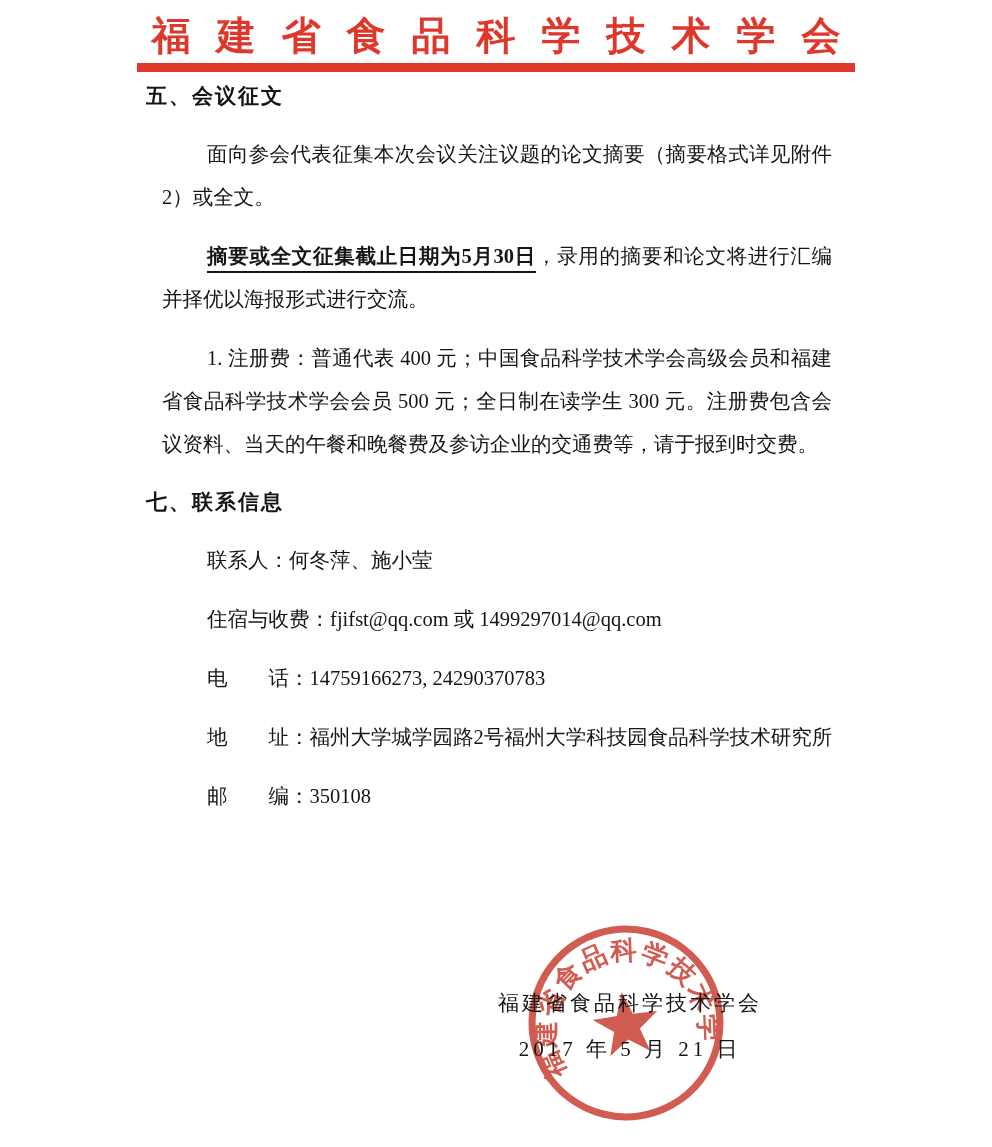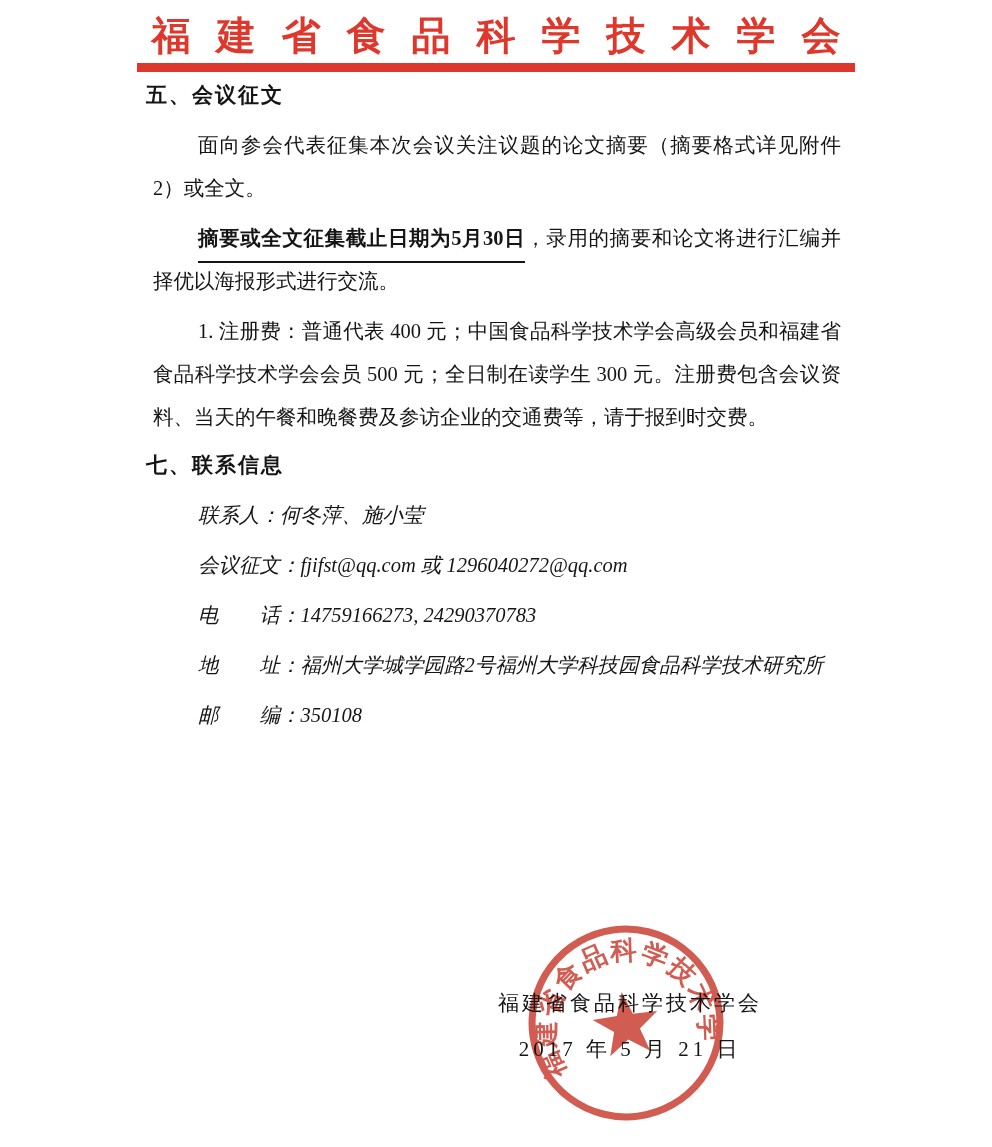--- a/index.html
+++ b/index.html
@@ -35,34 +35,33 @@
     left:146px; top:76px;
     width:702px;
     font-size:20.5px;
   }
   .content h2 {
     font-size:21px;
     font-weight:bold;
     margin:0;
     line-height:41px;
     letter-spacing:2px;
-    font-family:Liberation Mono, monospace;
   }
   .content p {
-    margin:7px;
+    margin:16px;
     line-height:43px;
     text-align:justify;
   }
   .indent { text-indent:2.2em; }
   .bold-underline {
     font-weight:bold;
     border-bottom:2px solid #151515;
-    padding-bottom:12px;
+    padding-bottom:4px;
   }
-  .contact-line { text-indent:2.2em; white-space:nowrap;font-style:italic; }
+  .contact-line { text-indent:2.2em; white-space:nowrap; }
   
   .seal {
     position:absolute;
     left:525px; top:922px;
     width:202px; height:202px;
     opacity:0.82;
     transform:rotate(-8deg);
     z-index:1;
   }
   .seal .ring { fill:none; stroke:#c8392b; stroke-width:7; }
@@ -105,21 +104,21 @@
 <div class="content">
 
   <h2>五、会议征文</h2>
   <p class="indent">面向参会代表征集本次会议关注议题的论文摘要（摘要格式详见附件2）或全文。</p>
   <p class="indent"><span class="bold-underline">摘要或全文征集截止日期为5月30日</span><span>，录用的摘要和论文将进行汇编并择优以海报形式进行交流。</span></p>
 
   <p class="indent">1. 注册费：普通代表 400 元；中国食品科学技术学会高级会员和福建省食品科学技术学会会员 500 元；全日制在读学生 300 元。注册费包含会议资料、当天的午餐和晚餐费及参访企业的交通费等，请于报到时交费。</p>
 
   <h2>七、联系信息</h2>
   <p class="contact-line"><span>联系人：</span><span>何冬萍、施小莹</span></p>
-  <p class="contact-line"><span>会议征文：</span><span>fjifst@qq.com 或 1296040272@qq.com</span></p>
+  <p class="contact-line"><span>住宿与收费：</span><span>fjifst@qq.com 或 1499297014@qq.com</span></p>
   <p class="contact-line"><span>电　　话：</span><span>14759166273, 24290370783</span></p>
   <p class="contact-line"><span>地　　址：</span><span>福州大学城学园路2号福州大学科技园食品科学技术研究所</span></p>
   <p class="contact-line"><span>邮　　编：</span><span>350108</span></p>
 </div>
 
 <svg class="seal" viewBox="0 0 200 200">
   <circle class="ring" cx="100" cy="100" r="93"></circle>
   <polygon class="star" points="100,69 108,92 132.3,92.5 112.9,107.2 120,130.5 100,116.6 80,130.5 87.1,107.2 67.7,92.5 92,92"></polygon>
   <defs>
     <path id="sealArc" d="M 35.5,141 A 72,72 0 1 1 164.5,141" fill="none"></path>

